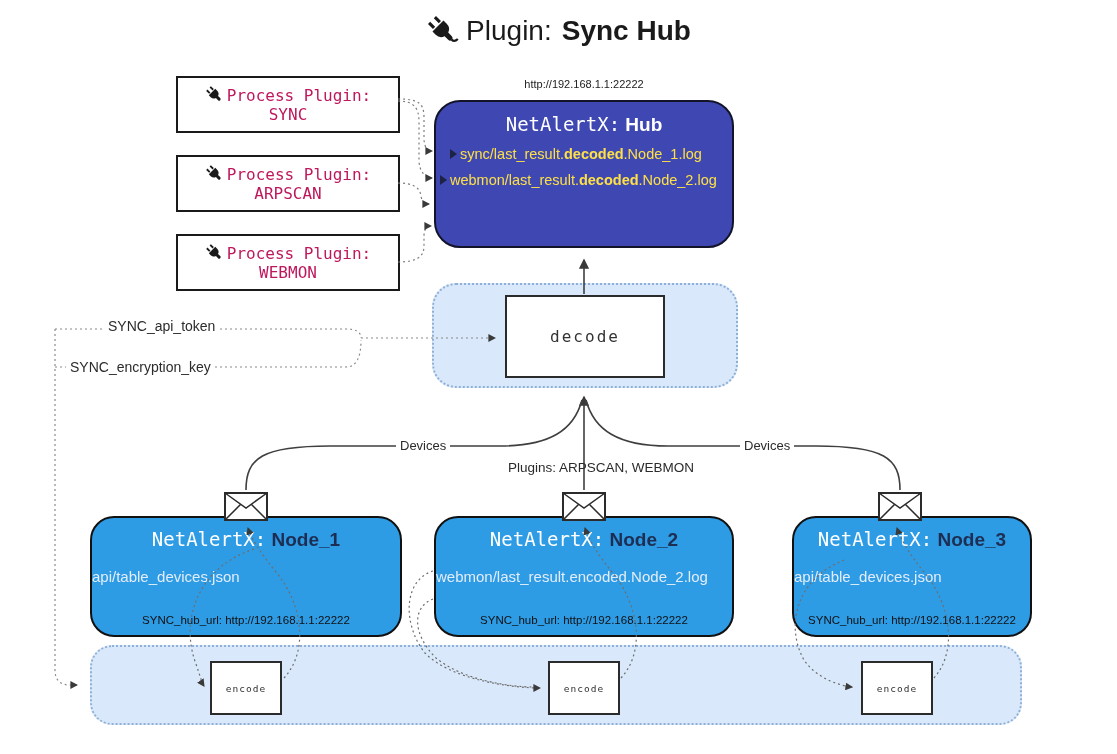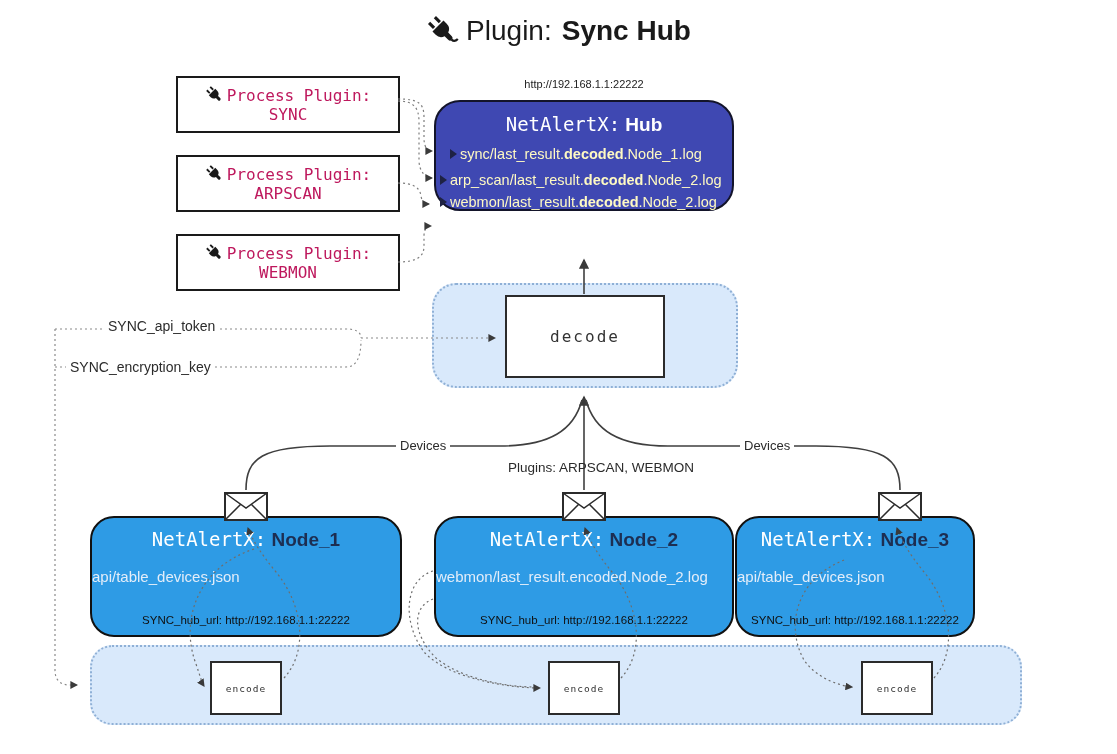--- a/index.html
+++ b/index.html
@@ -12,25 +12,25 @@
   .title b{margin-left:4px;}
   
   .pbox{position:absolute;left:176px;width:220px;height:53px;background:#fff;
         border:2px solid #1a1a1a;display:flex;flex-direction:column;align-items:center;
         justify-content:center;font-family:"DejaVu Sans Mono",monospace;font-size:16px;color:#be185d;}
   .pbox .l1{display:flex;align-items:center;gap:2px;}
   .pbox .plug{width:20px;height:20px;}
   
   .hub-url{position:absolute;left:434px;top:78px;width:300px;text-align:center;
            font-size:11px;color:#222;}
-  .hub{position:absolute;left:434px;top:100px;width:300px;height:111px;background:#3f48b2;
+  .hub{position:absolute;left:434px;top:100px;width:300px;height:148px;background:#3f48b2;
        border:2px solid #13142a;border-radius:26px;box-sizing:border-box;padding-top:11px;}
   .hub-title{ text-align:center;font-size:19px;color:#fff;margin-bottom:9px;}
   .mono{font-family:"DejaVu Sans Mono",monospace;}
-  .hub-line{display:flex;align-items:center;font-size:14.5px;color:#fef9c3;
+  .hub-line{display:flex;align-items:center;font-size:14.5px;color:#fde047;
             padding-left:4px;line-height:18px;}
   .hub-line:nth-child(1),.hub-line:nth-child(2){margin-left:10px;margin-bottom:8px;}
   .hub-line:nth-child(3){margin-bottom:4px;}
   .tri{width:0;height:0;border-left:7px solid #1e2243;border-top:5px solid transparent;
        border-bottom:5px solid transparent;margin-right:3px;flex:none;}
   .hub-line b, .node-line b{font-weight:bold;}
   
   .panel{position:absolute;background:#d9e9fb;border:2px dotted #8fb0d6;box-sizing:border-box;}
   #decode-panel{left:432px;top:283px;width:306px;height:105px;border-radius:24px;}
   .white-box{position:absolute;background:#fff;border:2px solid #2b2b2b;box-sizing:border-box;
@@ -42,21 +42,21 @@
   #lbl-api-token{left:104px;top:318px;font-size:14px;}
   #lbl-enc-key{left:66px;top:359px;font-size:14px;}
   #lbl-dev-left{left:396px;top:438px;font-size:13px;}
   #lbl-dev-right{left:740px;top:438px;font-size:13px;}
   #lbl-plugins-mid{left:504px;top:460px;font-size:13.5px;background:transparent;}
   
   .node{position:absolute;top:516px;height:121px;background:#2e9be5;border:2px solid #111;
         border-radius:24px;box-sizing:border-box;padding-top:10px;}
   #node-1{left:90px;width:312px;}
   #node-2{left:434px;width:300px;}
-  #node-3{left:735px;width:240px;}
+  #node-3{left:792px;width:240px;}
   .node-title{text-align:center;font-size:19px;color:#fff;margin-bottom:12px;}
   .node-title .nm{color:#1d2e52;font-weight:bold;font-family:"Liberation Sans",sans-serif;}
   .node-line{font-size:15px;color:#e3edf9;line-height:27px;}
   .node-line:empty{display:none;}
   .node-url{position:absolute;left:0;right:0;bottom:9px;text-align:center;font-size:11.5px;color:#101010;}
   
   #band{left:90px;top:645px;width:932px;height:80px;border-radius:22px;}
   .enc-label{position:absolute;top:646px;display:flex;align-items:center;gap:3px;
              font-size:13.5px;color:#1a1a1a;white-space:nowrap;}
   .enc-label .plug{width:15px;height:15px;}
@@ -162,24 +162,20 @@
     <div class="hub-title">
       <span class="mono">NetAlertX:</span>
       <b>Hub</b>
     </div>
     <div class="hub-line">
       <span class="tri"></span>
       <span><span>sync/last_result.</span><b>decoded</b><span>.Node_1.log</span></span>
     </div>
     <div class="hub-line">
       <span class="tri"></span>
-      <span><span>arp_scan/last_result.</span><b>decoded</b><span>.Node_2.log</span></span>
-    </div>
-    <div class="hub-line">
-      <span class="tri"></span>
       <span><span>webmon/last_result.</span><b>decoded</b><span>.Node_2.log</span></span>
     </div>
   </div>
 
   <div class="panel under" id="decode-panel"></div>
   <div class="white-box under" id="decode-box">
     <span>decode</span>
   </div>
 
   <div class="wire-label above" id="lbl-api-token">SYNC_api_token</div>

